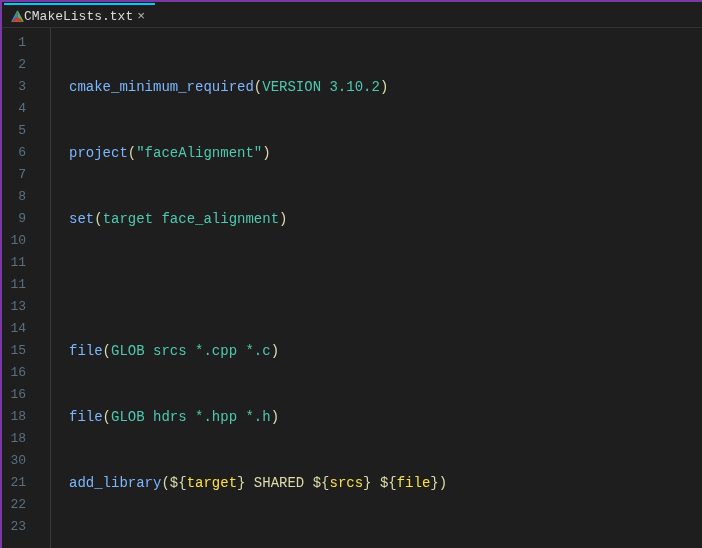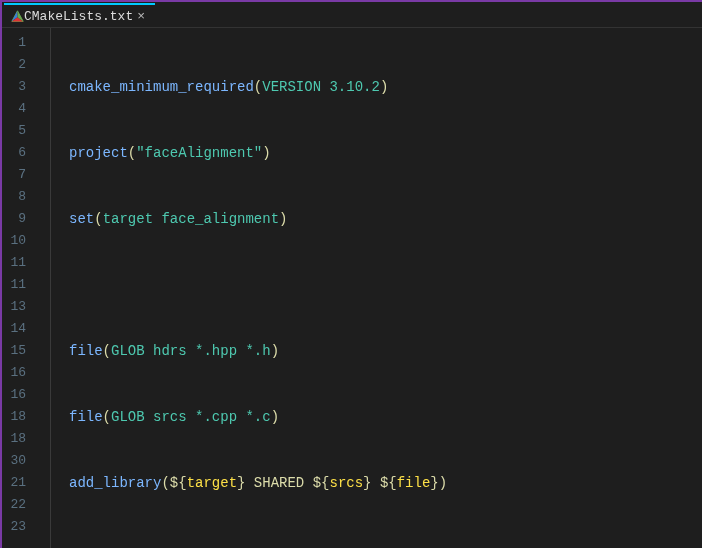--- a/index.html
+++ b/index.html
@@ -141,22 +141,22 @@
       <span class="ln">23</span>
     </div>
   <div class="fold-col"></div>
   <div class="divider"></div>
   <div class="content-margin"></div>
   <div class="code-area">
     <div class="code-line"><span class="fn">cmake_minimum_required</span><span class="paren">(</span><span class="arg">VERSION 3.10.2</span><span class="paren">)</span></div>
     <div class="code-line"><span class="fn">project</span><span class="paren">(</span><span class="arg">"faceAlignment"</span><span class="paren">)</span></div>
     <div class="code-line"><span class="fn">set</span><span class="paren">(</span><span class="arg">target face_alignment</span><span class="paren">)</span></div>
     <div class="code-line"></div>
+    <div class="code-line"><span class="fn">file</span><span class="paren">(</span><span class="arg">GLOB srcs *.cpp *.c</span><span class="paren">)</span></div>
     <div class="code-line"><span class="fn">file</span><span class="paren">(</span><span class="arg">GLOB hdrs *.hpp *.h</span><span class="paren">)</span></div>
-    <div class="code-line"><span class="fn">file</span><span class="paren">(</span><span class="arg">GLOB srcs *.cpp *.c</span><span class="paren">)</span></div>
     <div class="code-line"><span class="fn">add_library</span><span class="paren">(</span><span class="kw">${</span><span class="var">target</span><span class="kw">} SHARED ${</span><span class="var">srcs</span><span class="kw">} ${</span><span class="var">file</span><span class="kw">}</span><span class="paren">)</span></div>
     <div class="code-line"></div>
     
     
     
     
     
     
     
     

